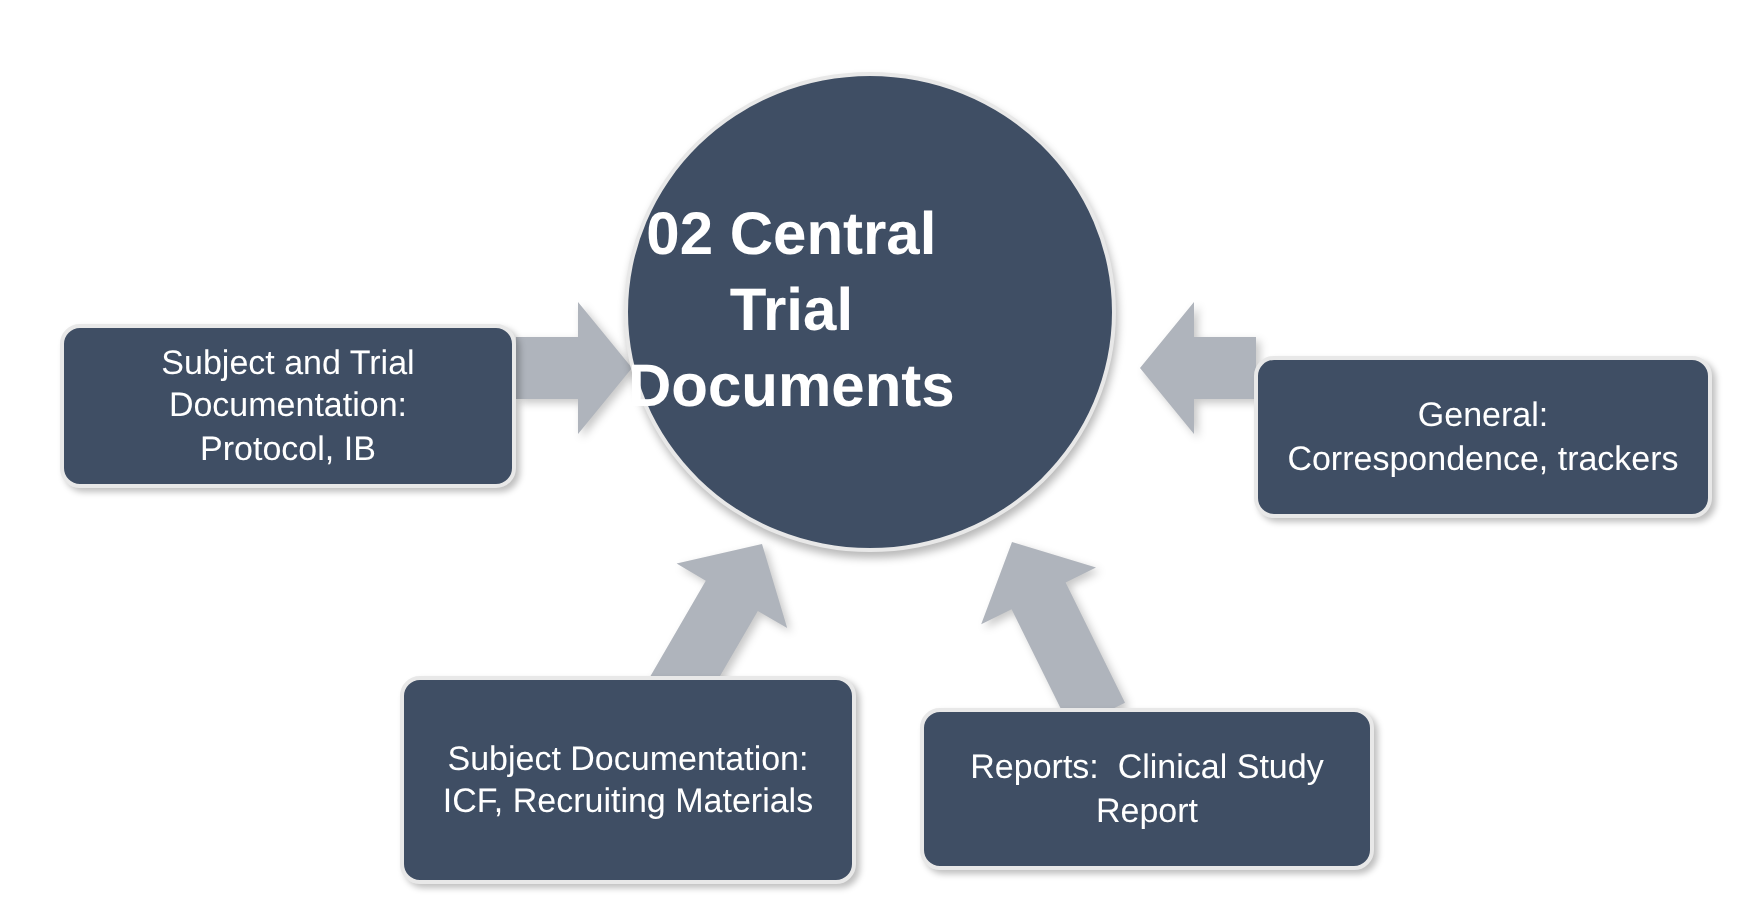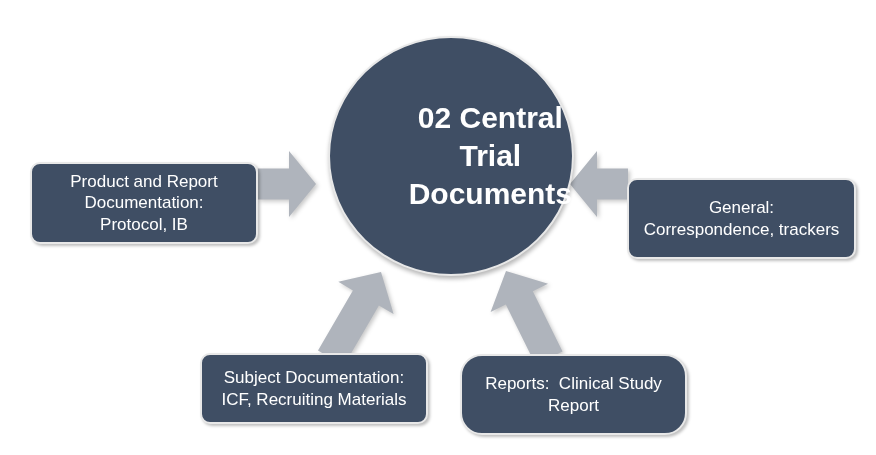--- a/index.html
+++ b/index.html
@@ -36,35 +36,35 @@
     justify-content: center;
   }
   .node-label {
     font-size: 17px;
     line-height: 1.25;
     text-align: center;
     white-space: pre-wrap;
   }
   .node-left  { left: 30px;  top: 162px; width: 228px; height: 82px; }
   .node-right { left: 627px; top: 178px; width: 229px; height: 81px; }
-  .node-bl    { left: 200px; top: 353px; width: 228px; height: 71px; }
-  .node-br    { left: 460px; top: 354px; width: 227px; height: 81px; border-radius: 22px; }
+  .node-bl    { left: 200px; top: 338px; width: 228px; height: 104px; }
+  .node-br    { left: 460px; top: 354px; width: 227px; height: 81px; }
   .central-circle {
     position: absolute;
     z-index: 2;
     box-sizing: border-box;
-    left: 328px; top: 36px;
+    left: 312px; top: 36px;
     width: 246px; height: 240px;
     border-radius: 50%;
     background: var(--node_fill, #3F4E64);
     border: 2px solid var(--node_border, #E8E8E8);
     box-shadow: 1px 3px 4px rgba(0,0,0,0.28);
     display: flex;
     align-items: center;
-    justify-content: flex-end;
+    justify-content: flex-start;
   }
   .central-label {
     color: var(--text, #FFFFFF);
     font-size: 30px;
     font-weight: bold;
     line-height: 1.27;
     text-align: center;
     white-space: pre-wrap;
   }
 </style>
@@ -80,21 +80,21 @@
     <polygon points="562.5,351.4 532.8,291.3 548,283.7 506,271 490.6,312.1 505.8,304.6 535.5,364.6"></polygon>
   </svg>
 
   <div class="central-circle">
     <div class="central-label">02 Central
 Trial
 Documents</div>
   </div>
 
   <div class="node node-left">
-    <div class="node-label">Product and Report
+    <div class="node-label">Subject and Trial
 Documentation:
 Protocol, IB</div>
   </div>
 
   <div class="node node-right">
     <div class="node-label">General:
 Correspondence, trackers</div>
   </div>
 
   <div class="node node-bl">

